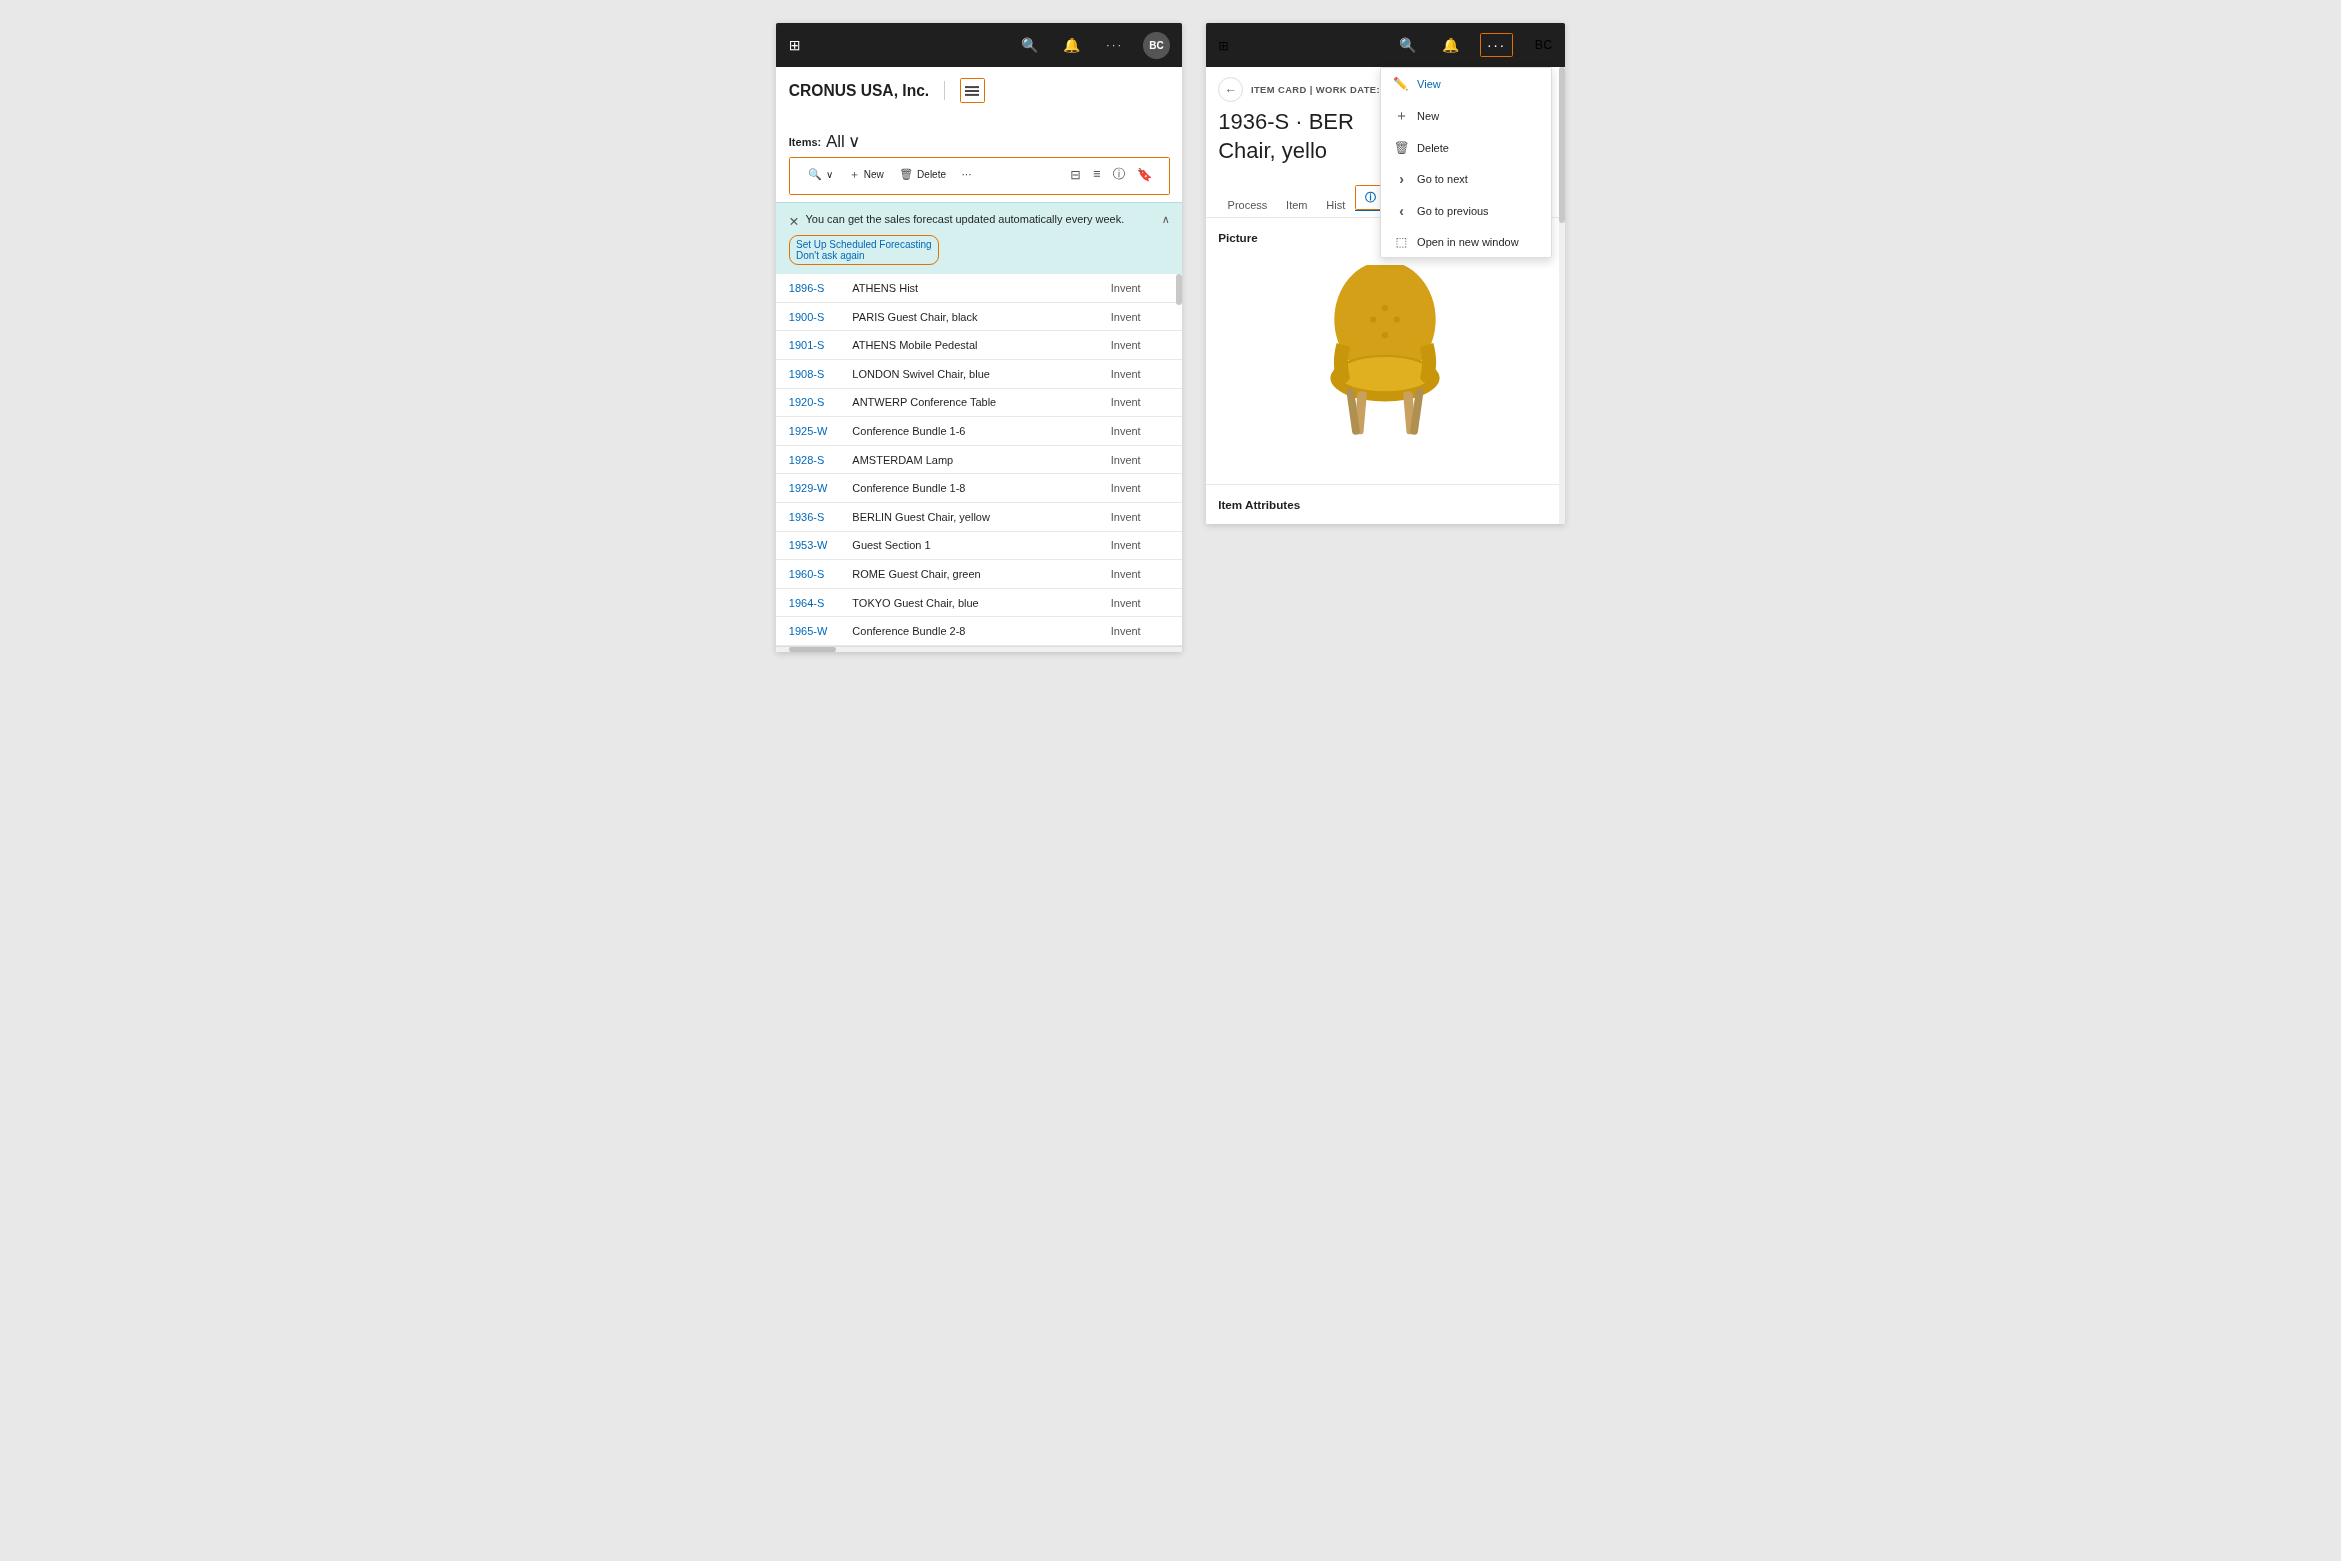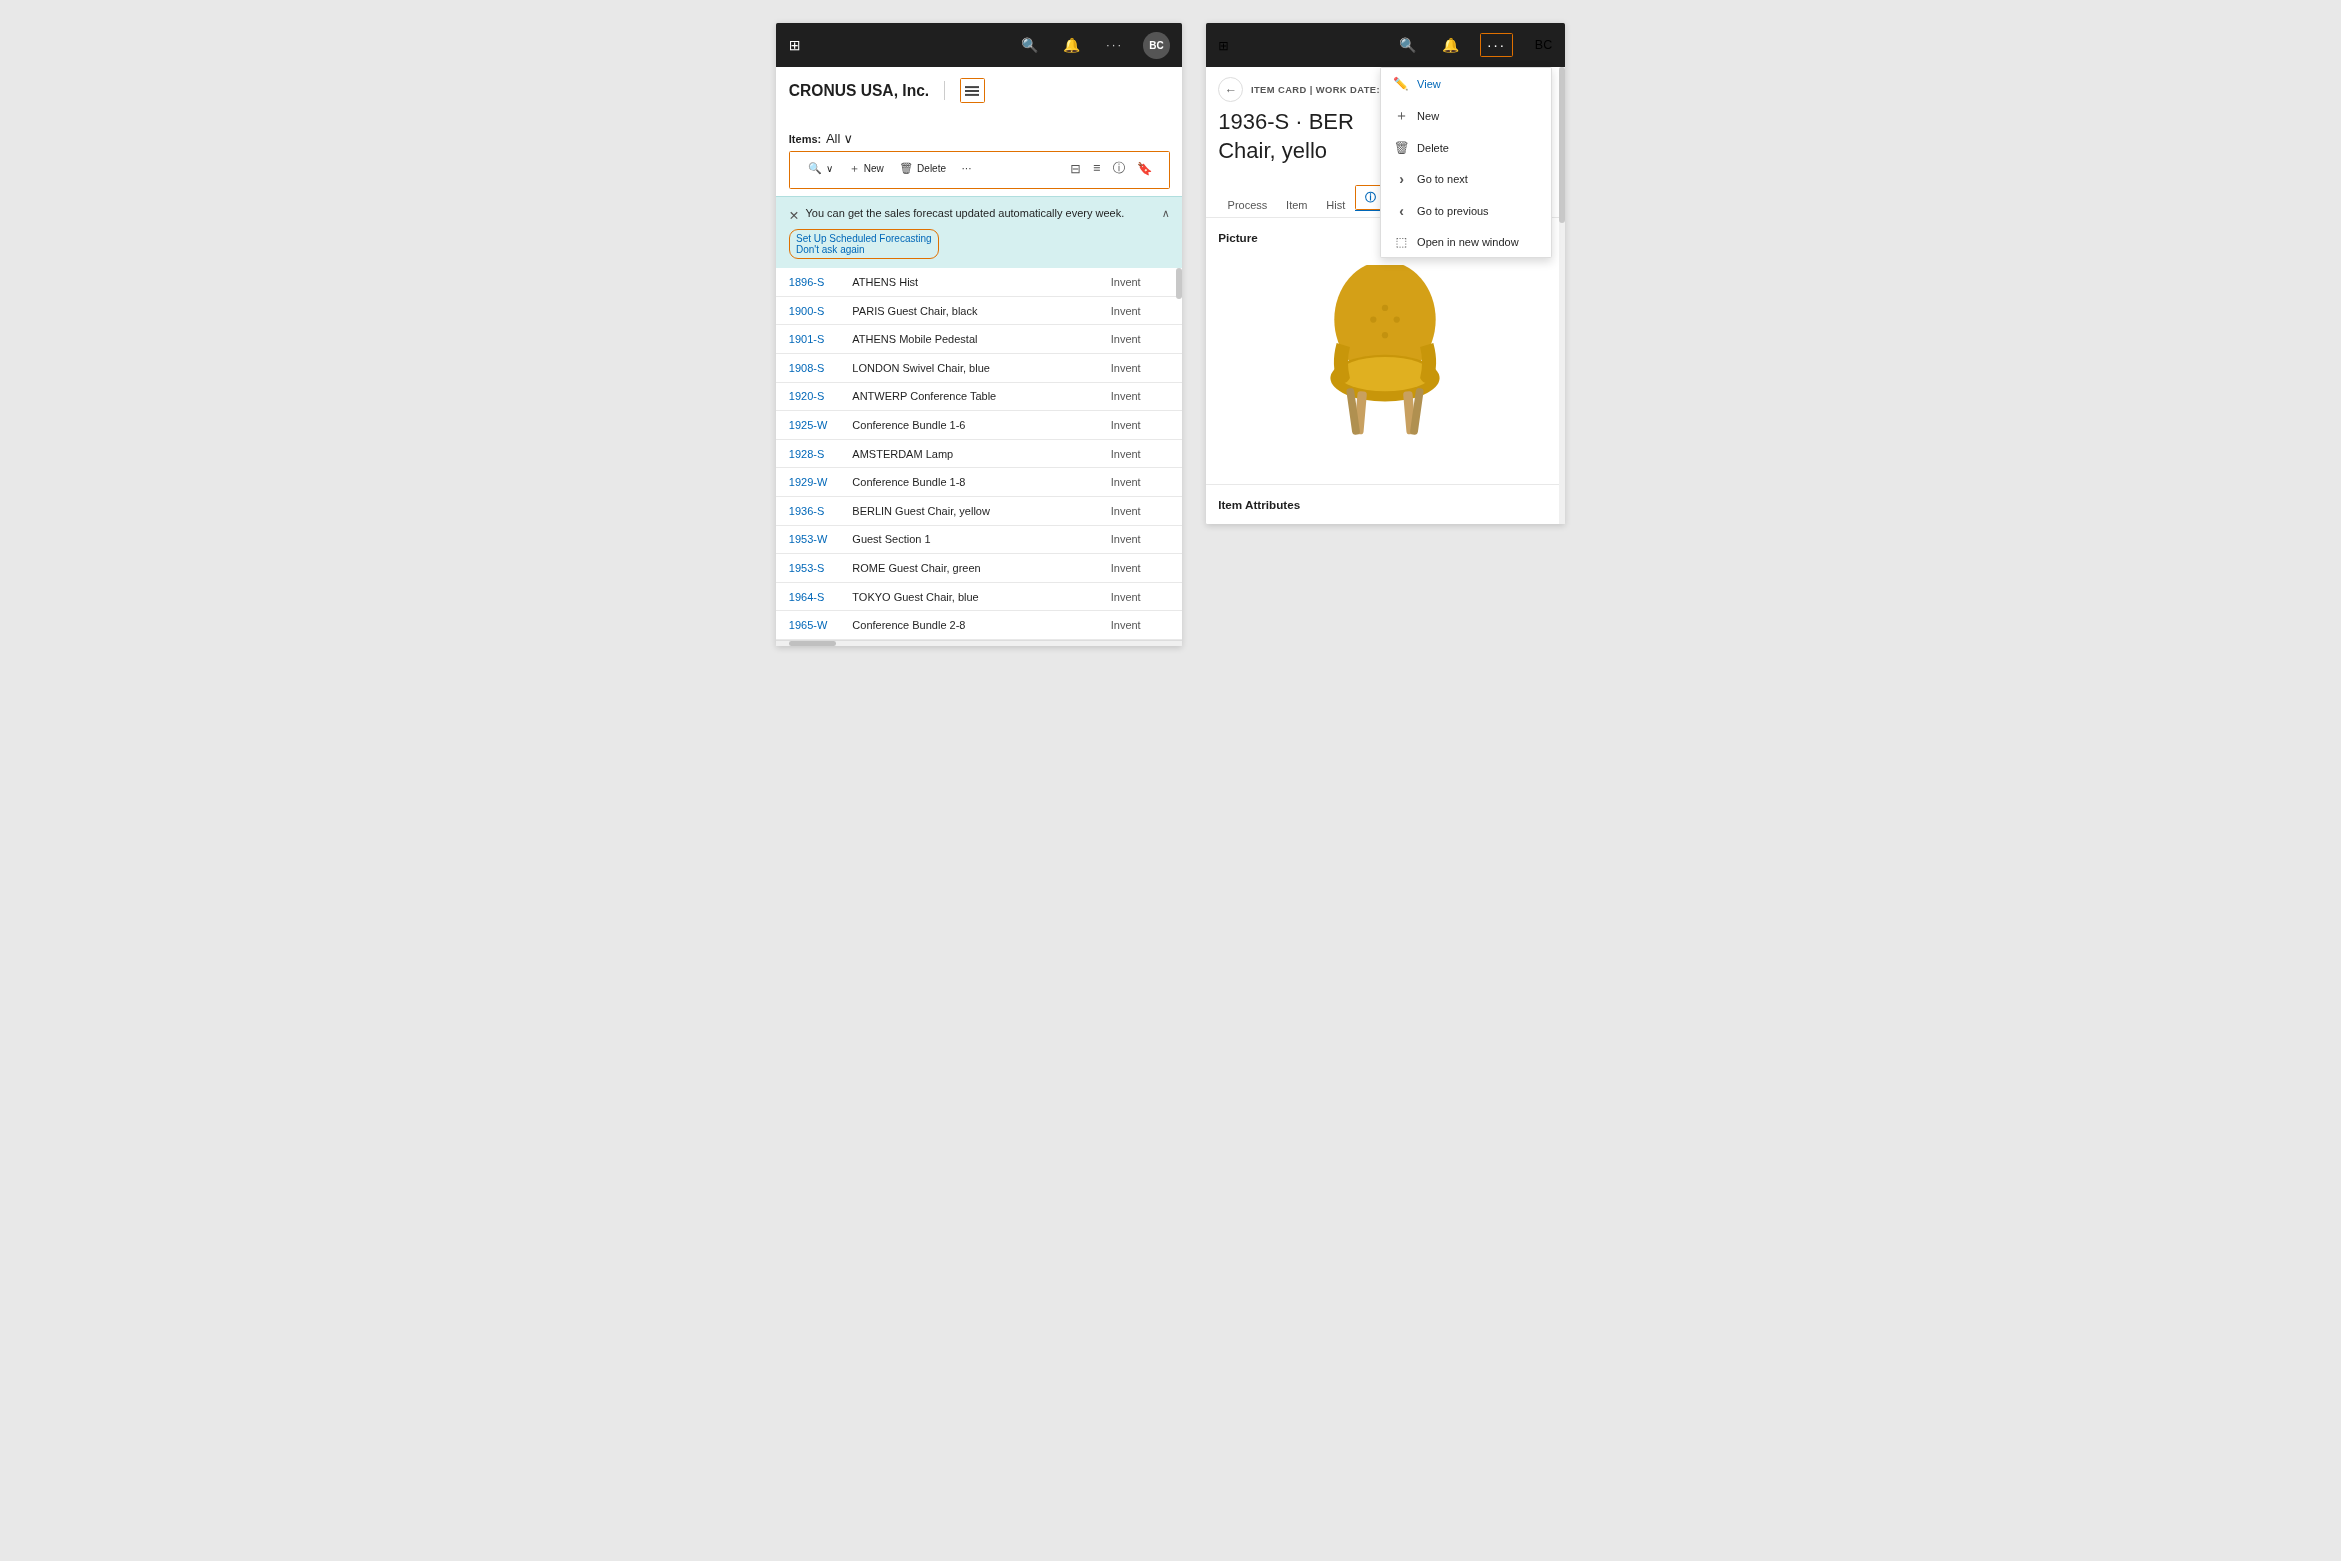--- a/index.html
+++ b/index.html
@@ -110,21 +110,21 @@
       margin-top: 20px;
     }
 
     .filter-label {
       font-size: 11px;
       font-weight: 600;
       color: #1f1f1f;
     }
 
     .filter-value {
-      font-size: 13px;
+      font-size: 17px;
       color: #1f1f1f;
       display: flex;
       align-items: center;
       gap: 3.1px;
       cursor: pointer;
     }
 
     .toolbar {
       padding: 4.7px 12.5px 7.8px 12.5px;
       display: flex;
@@ -610,21 +610,21 @@
       <td class="item-no">1936-S</td>
       <td class="item-name">BERLIN Guest Chair, yellow</td>
       <td class="item-type">Invent</td>
     </tr>
           <tr>
       <td class="item-no">1953-W</td>
       <td class="item-name">Guest Section 1</td>
       <td class="item-type">Invent</td>
     </tr>
           <tr>
-      <td class="item-no">1953-S</td>
+      <td class="item-no">1960-S</td>
       <td class="item-name">ROME Guest Chair, green</td>
       <td class="item-type">Invent</td>
     </tr>
           <tr>
       <td class="item-no">1964-S</td>
       <td class="item-name">TOKYO Guest Chair, blue</td>
       <td class="item-type">Invent</td>
     </tr>
           <tr>
       <td class="item-no">1965-W</td>

